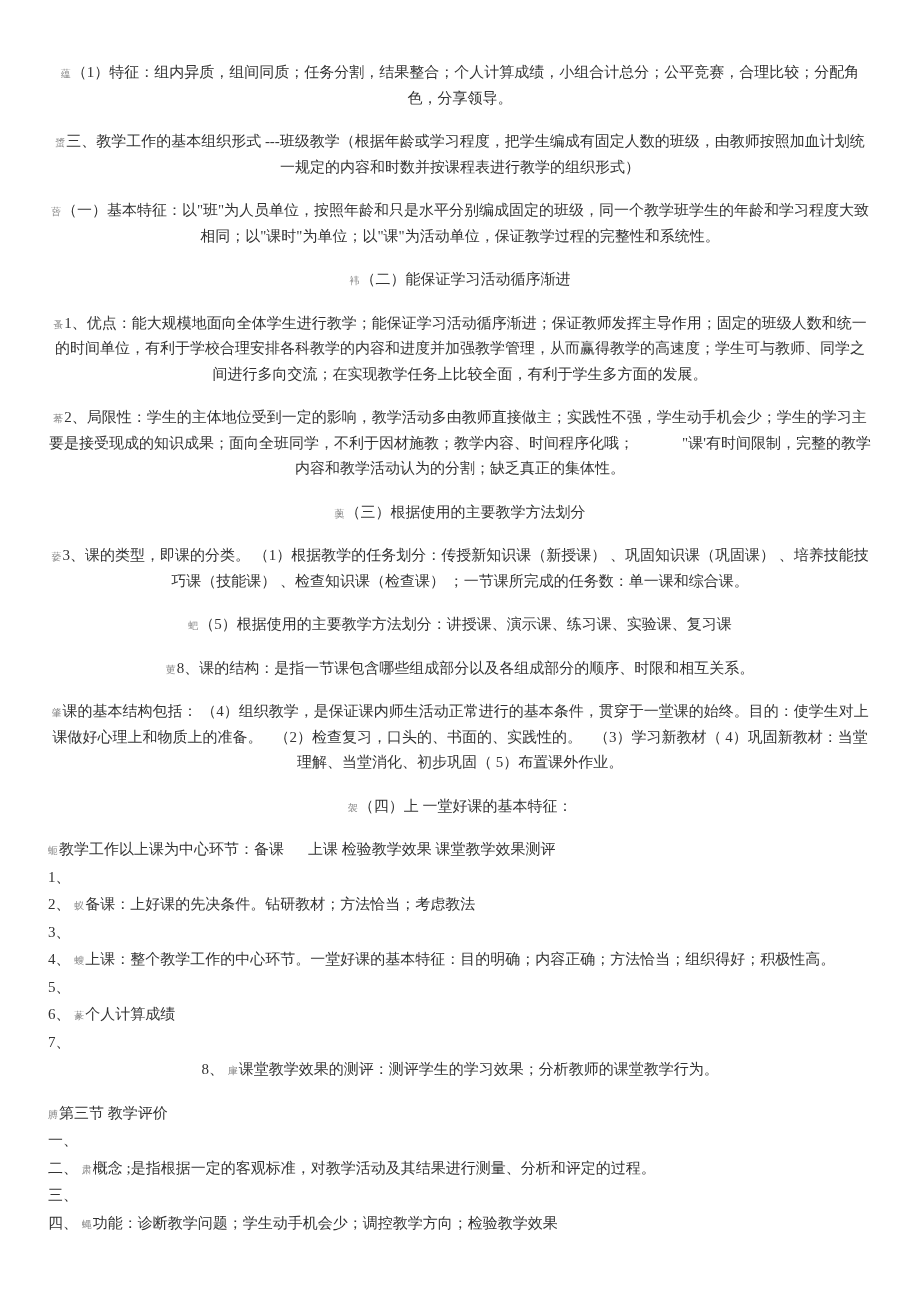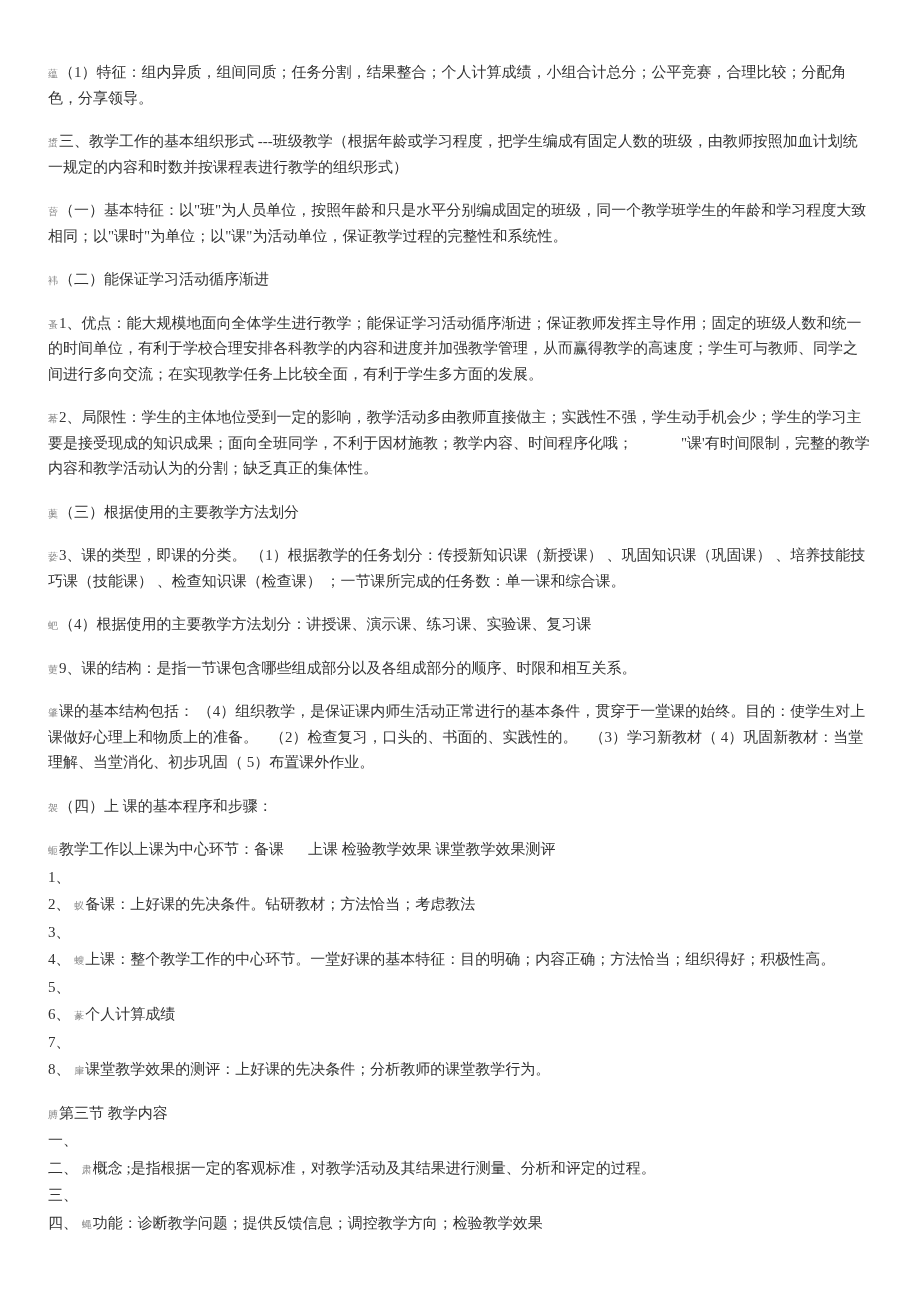--- a/index.html
+++ b/index.html
@@ -7,20 +7,21 @@
       font-size: 15px;
       line-height: 1.7;
       color: #333;
       background: #fff;
       margin: 0;
       padding: 60px 48px;
       max-width: 920px;
     }
     .para {
       margin-bottom: 18px;
+      text-align: center;
     }
     .para-tight {
       margin-bottom: 2px;
     }
     .prefix {
       font-size: 10px;
       color: #888;
       vertical-align: middle;
       margin-right: 1px;
     }
@@ -62,48 +63,48 @@
 
 <div class="para">
   <span class="prefix">薁</span><span>（三）根据使用的主要教学方法划分</span>
 </div>
 
 <div class="para">
   <span class="prefix">蒆</span><span>3、课的类型，即课的分类。 （1）根据教学的任务划分：传授新知识课（新授课） 、巩固知识课（巩固课） 、培养技能技巧课（技能课） 、检查知识课（检查课） ；一节课所完成的任务数：单一课和综合课。</span>
 </div>
 
 <div class="para">
-  <span class="prefix">蚆</span><span>（4）根据使用的主要教学方法划分：讲授课、演示课、练习课、实验课、复习课</span>
+  <span class="prefix">蚆</span><span>（5）根据使用的主要教学方法划分：讲授课、演示课、练习课、实验课、复习课</span>
 </div>
 
 <div class="para">
-  <span class="prefix">莄</span><span>9、课的结构：是指一节课包含哪些组成部分以及各组成部分的顺序、时限和相互关系。</span>
+  <span class="prefix">莄</span><span>8、课的结构：是指一节课包含哪些组成部分以及各组成部分的顺序、时限和相互关系。</span>
 </div>
 
 <div class="para">
   <span class="prefix">肇</span><span>课的基本结构包括： （4）组织教学，是保证课内师生活动正常进行的基本条件，贯穿于一堂课的始终。目的：使学生对上课做好心理上和物质上的准备。</span><span class="gap-sm"></span><span>（2）检查复习，口头的、书面的、实践性的。</span><span class="gap-sm"></span><span>（3）学习新教材（   4）巩固新教材：当堂理解、当堂消化、初步巩固（     5）布置课外作业。</span>
 </div>
 
 <div class="para">
-  <span class="prefix">袈</span><span>（四）上  课的基本程序和步骤：</span>
+  <span class="prefix">袈</span><span>（四）上  一堂好课的基本特征：</span>
 </div>
 
 <div class="para-tight">
   <span class="prefix">蚅</span><span>教学工作以上课为中心环节：备课</span><span class="gap"></span><span>上课   检验教学效果    课堂教学效果测评</span>
 </div>
 
 <div class="para-tight"><span>1、</span></div>
 <div class="para-tight"><span>2、</span> <span class="prefix">蚁</span><span>备课：上好课的先决条件。钻研教材；方法恰当；考虑教法</span></div>
 <div class="para-tight"><span>3、</span></div>
 <div class="para-tight"><span>4、</span> <span class="prefix">螋</span><span>上课：整个教学工作的中心环节。一堂好课的基本特征：目的明确；内容正确；方法恰当；组织得好；积极性高。</span></div>
 <div class="para-tight"><span>5、</span></div>
 <div class="para-tight"><span>6、</span> <span class="prefix">蒃</span><span>个人计算成绩</span></div>
 <div class="para-tight"><span>7、</span></div>
-<div class="para"><span>8、</span> <span class="prefix">肁</span><span>课堂教学效果的测评：上好课的先决条件；分析教师的课堂教学行为。</span></div>
+<div class="para"><span>8、</span> <span class="prefix">肁</span><span>课堂教学效果的测评：测评学生的学习效果；分析教师的课堂教学行为。</span></div>
 
 <div class="para-tight">
-  <span class="prefix">膊</span><span>第三节   教学内容</span>
+  <span class="prefix">膊</span><span>第三节   教学评价</span>
 </div>
 
 <div class="para-tight"><span>一、</span></div>
 <div class="para-tight"><span>二、</span> <span class="prefix">肃</span><span>概念 ;是指根据一定的客观标准，对教学活动及其结果进行测量、分析和评定的过程。</span></div>
 <div class="para-tight"><span>三、</span></div>
-<div class="para-tight"><span>四、</span> <span class="prefix">蝿</span><span>功能：诊断教学问题；提供反馈信息；调控教学方向；检验教学效果</span></div>
+<div class="para-tight"><span>四、</span> <span class="prefix">蝿</span><span>功能：诊断教学问题；学生动手机会少；调控教学方向；检验教学效果</span></div>
 
 </body></html>

